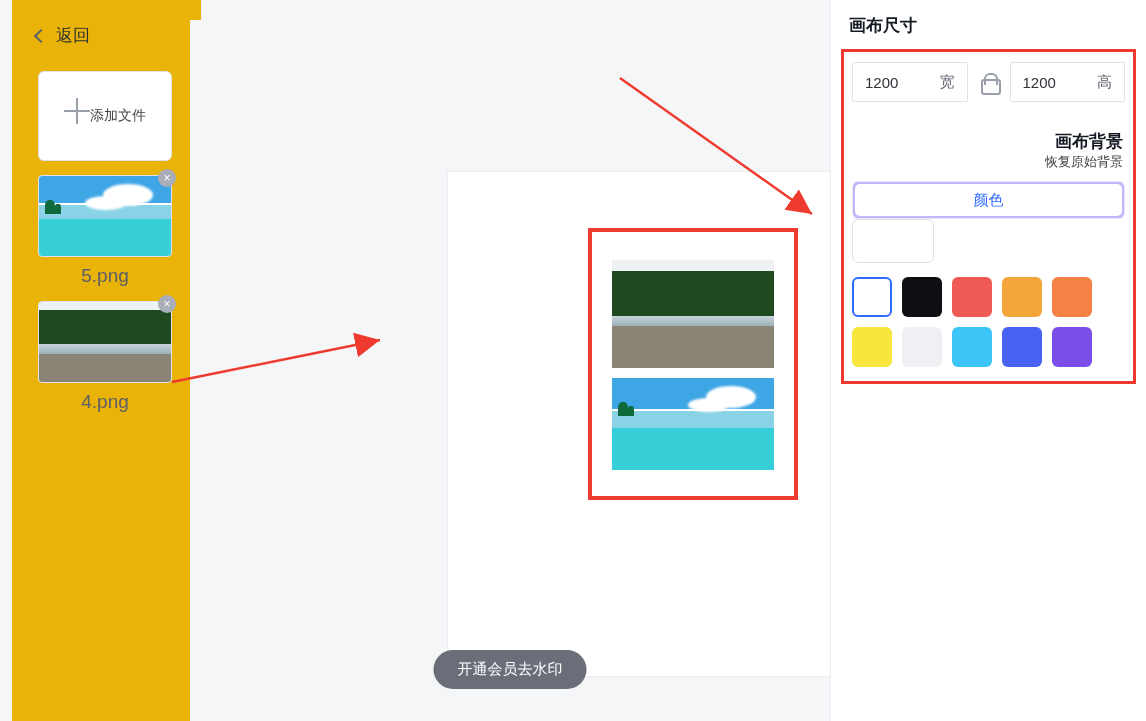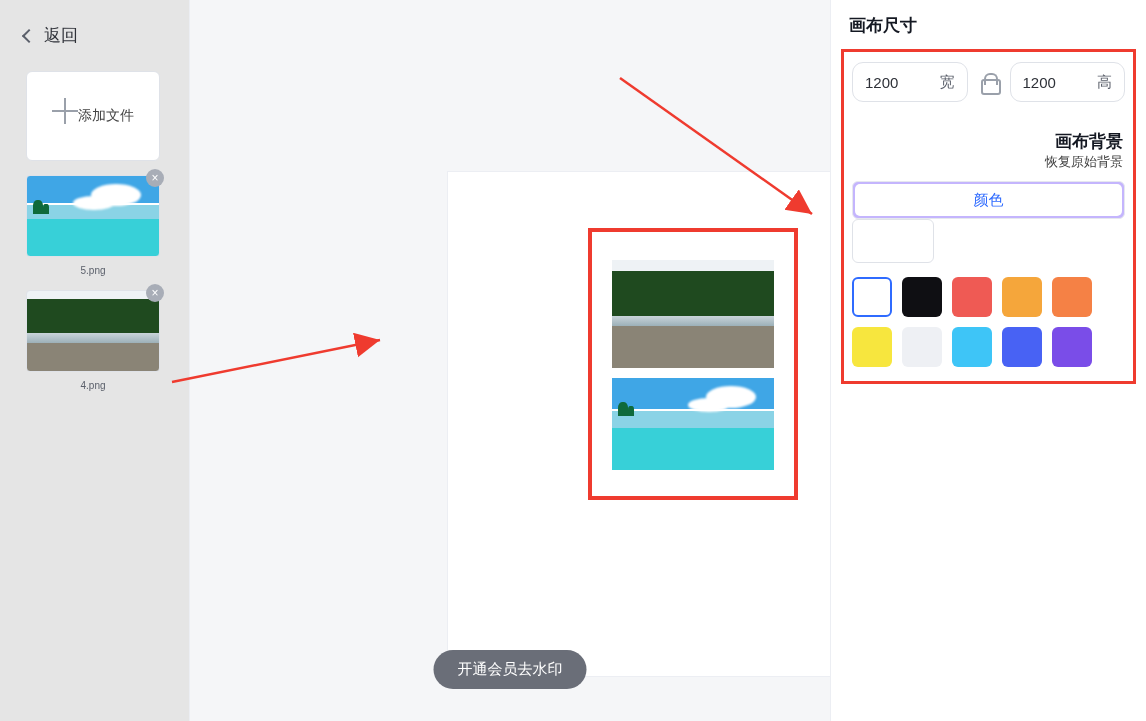--- a/index.html
+++ b/index.html
@@ -1,21 +1,21 @@
 <!DOCTYPE html>
 <html><head>
 <meta charset="utf-8">
 <style>
   * { box-sizing: border-box; margin: 0; padding: 0; font-family: -apple-system, "PingFang SC", "Microsoft YaHei", sans-serif; }
   body { background: #f5f6f8; overflow: hidden; width: 1146px; height: 721px; position: relative; }
 
   
   .sidebar {
-    position: absolute; left: 0; top: 0; width: 190px; height: 721px;
-    background: #e5e5e5; border-right: 1px solid #eceef3;
+    position: absolute; left: 12px; top: 0; width: 190px; height: 721px;
+    background: #eab308; border-right: 1px solid #eceef3;
     padding: 10px 0 0 0;
   }
   .back-row {
     display: flex; align-items: center; gap: 10px; padding: 14px 24px;
     cursor: pointer;
   }
   .back-row .chev { width: 10px; height: 10px; border-left: 2px solid #5a5f6a; border-bottom: 2px solid #5a5f6a; transform: rotate(45deg); }
   .back-row span { font-size: 17px; color: #2e3138; }
 
   .add-card {
@@ -36,21 +36,21 @@
   .thumb {
     width: 134px; height: 82px; border: 1px solid #dfe2e8; border-radius: 4px; overflow: hidden;
     cursor: pointer; position: relative;
   }
   .close-dot {
     position: absolute; right: -4px; top: -6px; width: 18px; height: 18px;
     border-radius: 50%; background: #a8adb7; color: #fff; font-size: 12px;
     display: flex; align-items: center; justify-content: center; cursor: pointer;
     line-height: 1;
   }
-  .thumb-name { text-align: center; font-size: 10px; color: #5a5f6a; margin: 8px 0 14px; width: 134px; margin-left: 26px; }
+  .thumb-name { text-align: center; font-size: 19px; color: #5a5f6a; margin: 8px 0 14px; width: 134px; margin-left: 26px; }
 
   
   .beach { background: linear-gradient(#3fa6e6 0 34%, #ffffff 34% 36%, #8ad3e6 36% 54%, #37d0d8 54% 100%); position: relative; }
   .beach::before { content:""; position:absolute; right:18px; top:8px; width:50px; height:22px; background:#fff; border-radius:50%; filter: blur(1px); box-shadow: -22px 8px 0 -4px #fff; }
   .beach::after { content:""; position:absolute; left:6px; top:24px; width:10px; height:14px; background:#0f6a3b; border-radius: 40% 40% 0 0; box-shadow: 8px 2px 0 -2px #0f6a3b; }
 
   
   .forest { background: linear-gradient(#eef2f5 0 10%, #1f4a1f 10% 55%, #8a8476 55% 100%); position: relative; }
   .forest::after { content:""; position:absolute; left:0; right:0; top:52%; height:10px; background: linear-gradient(#c9d4da,#9cb0b8); }
 
@@ -87,21 +87,21 @@
   }
   .panel h3 { font-size: 17px; font-weight: 700; color: #141822; padding: 14px 4px 12px; }
 
   .redframe {
     border: 3px solid #ef3b2f; padding: 10px 8px 14px; margin: 0 -4px;
   }
 
   .dim-row { display: flex; align-items: center; gap: 10px; }
   .dim-field {
     flex: 1; display: flex; align-items: center; justify-content: space-between;
-    height: 40px; border: 1px solid #dfe2e8; border-radius: 11px; padding: 0 12px;
+    height: 40px; border: 1px solid #dfe2e8; border-radius: 2px; padding: 0 12px;
     background: #fff;
   }
   .dim-field input { border: 0; outline: 0; width: 56px; font-size: 15px; color: #2e3138; background: transparent; }
   .dim-field .unit { font-size: 15px; color: #5a5f6a; }
   .lock {
     width: 22px; height: 22px; position: relative; flex: 0 0 22px;
   }
   .lock::before { content:""; position:absolute; left:3px; top:8px; width:16px; height:12px; border:2px solid #9aa0aa; border-radius:3px; }
   .lock::after  { content:""; position:absolute; left:6px; top:2px; width:10px; height:10px; border:2px solid #9aa0aa; border-bottom:0; border-radius:6px 6px 0 0; }
 

